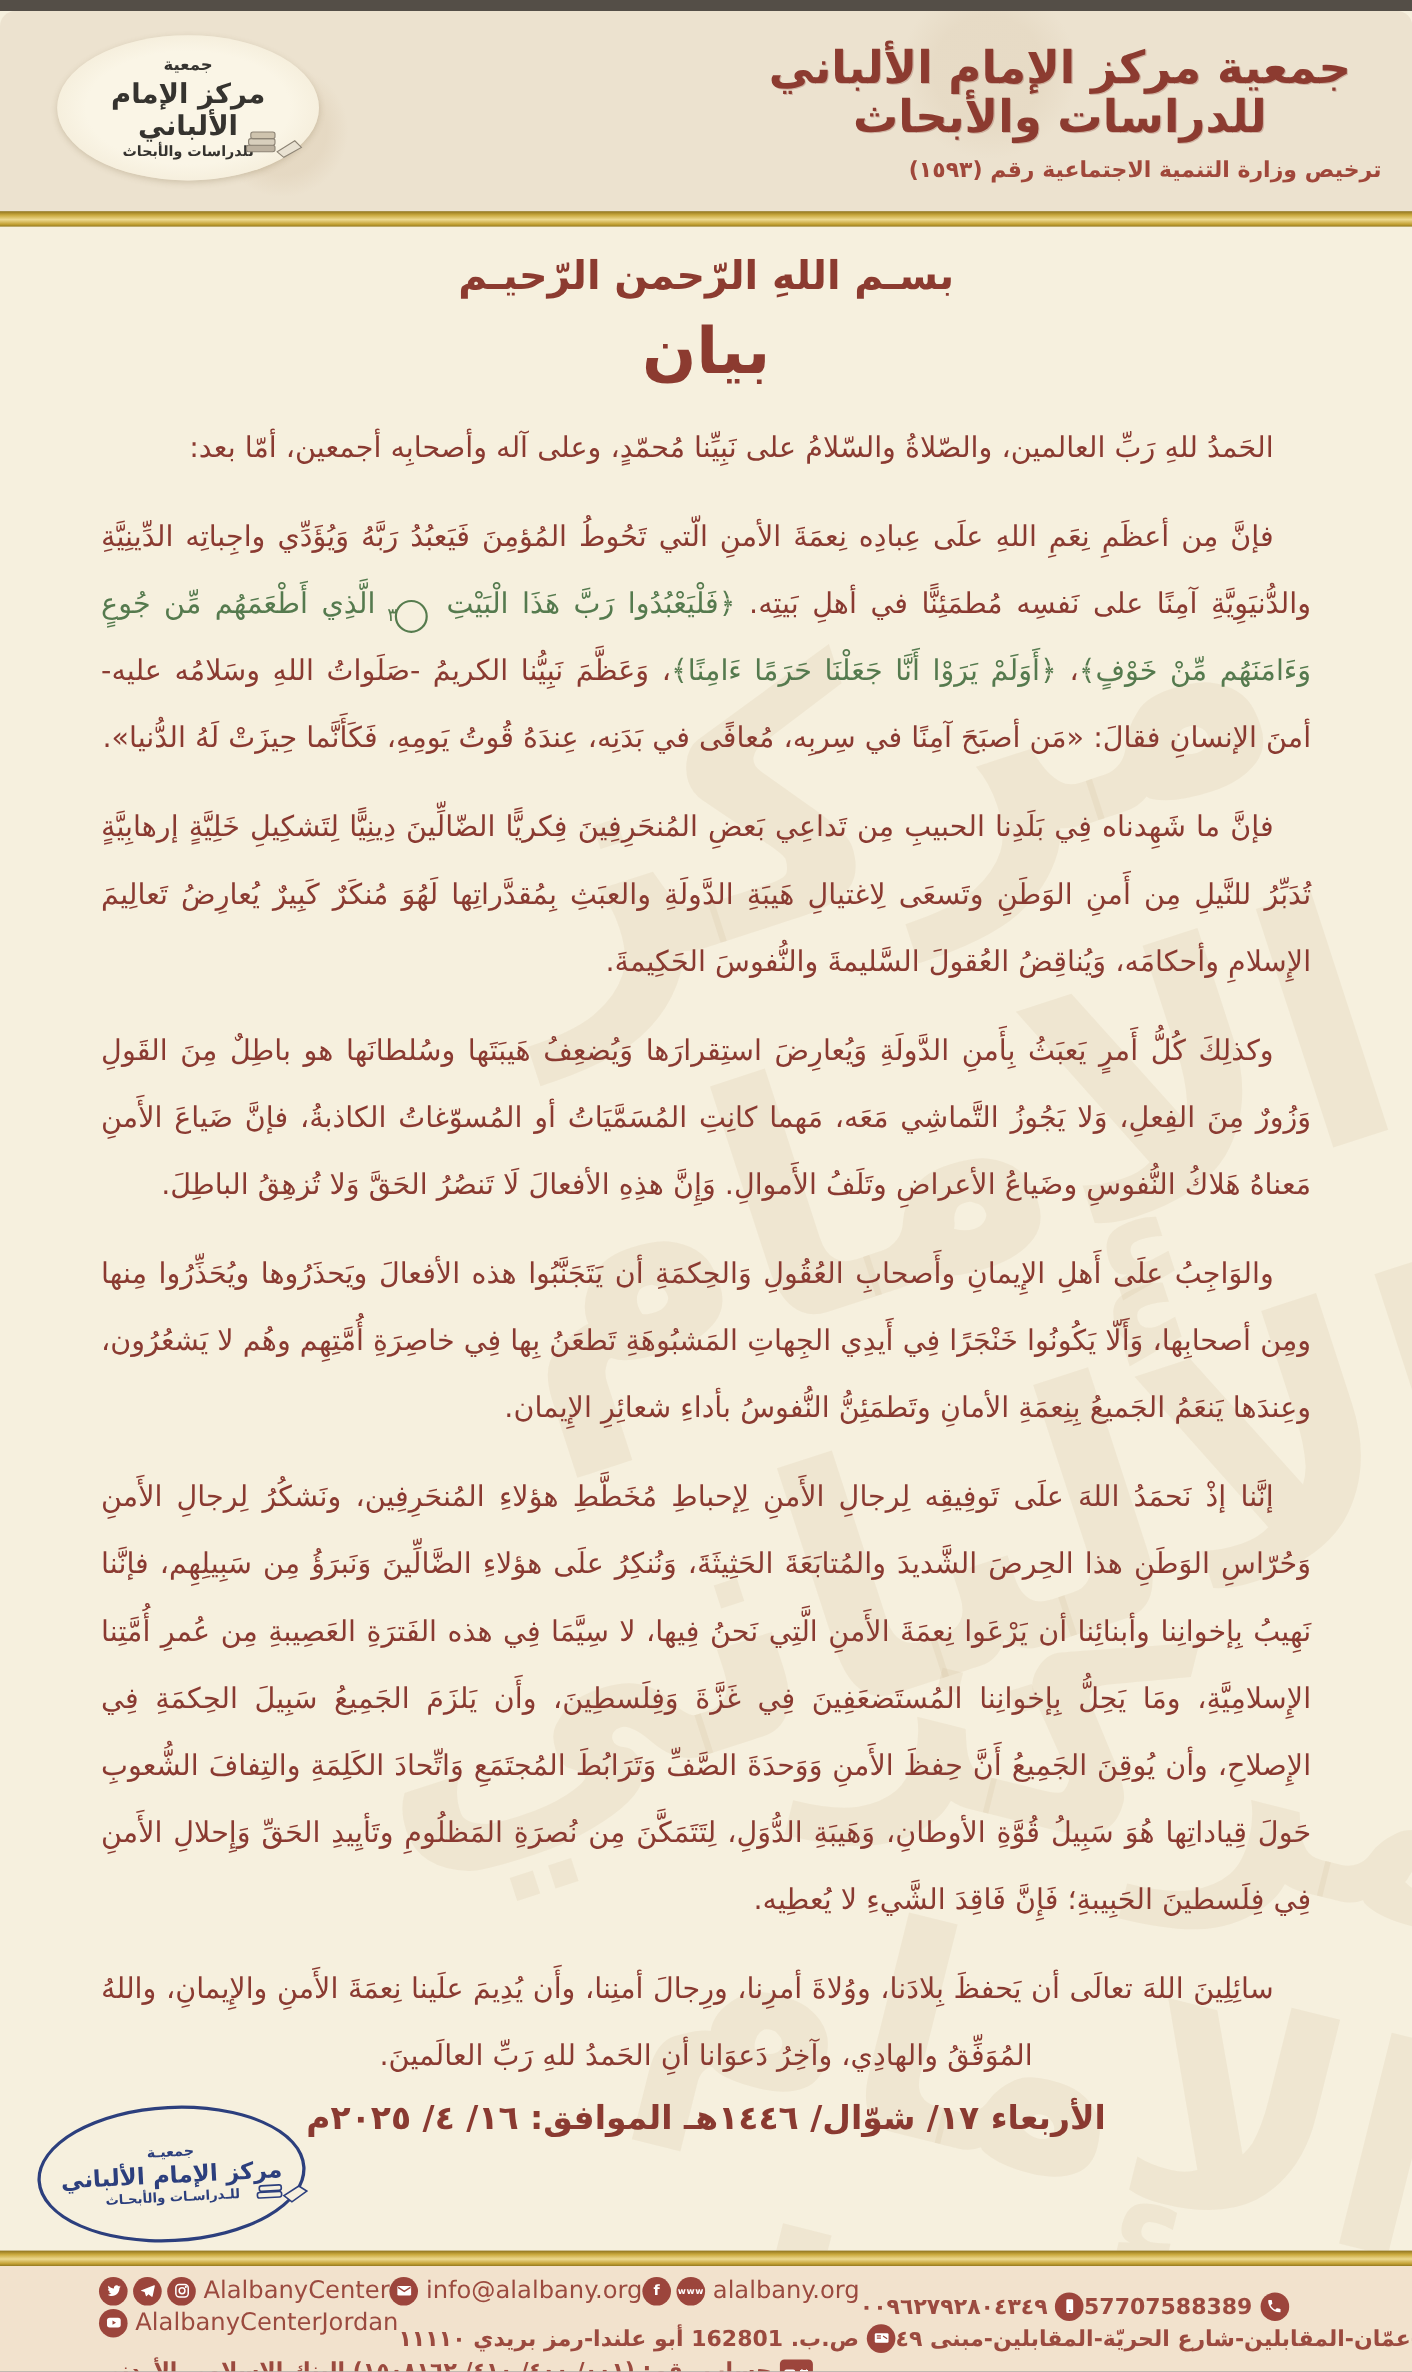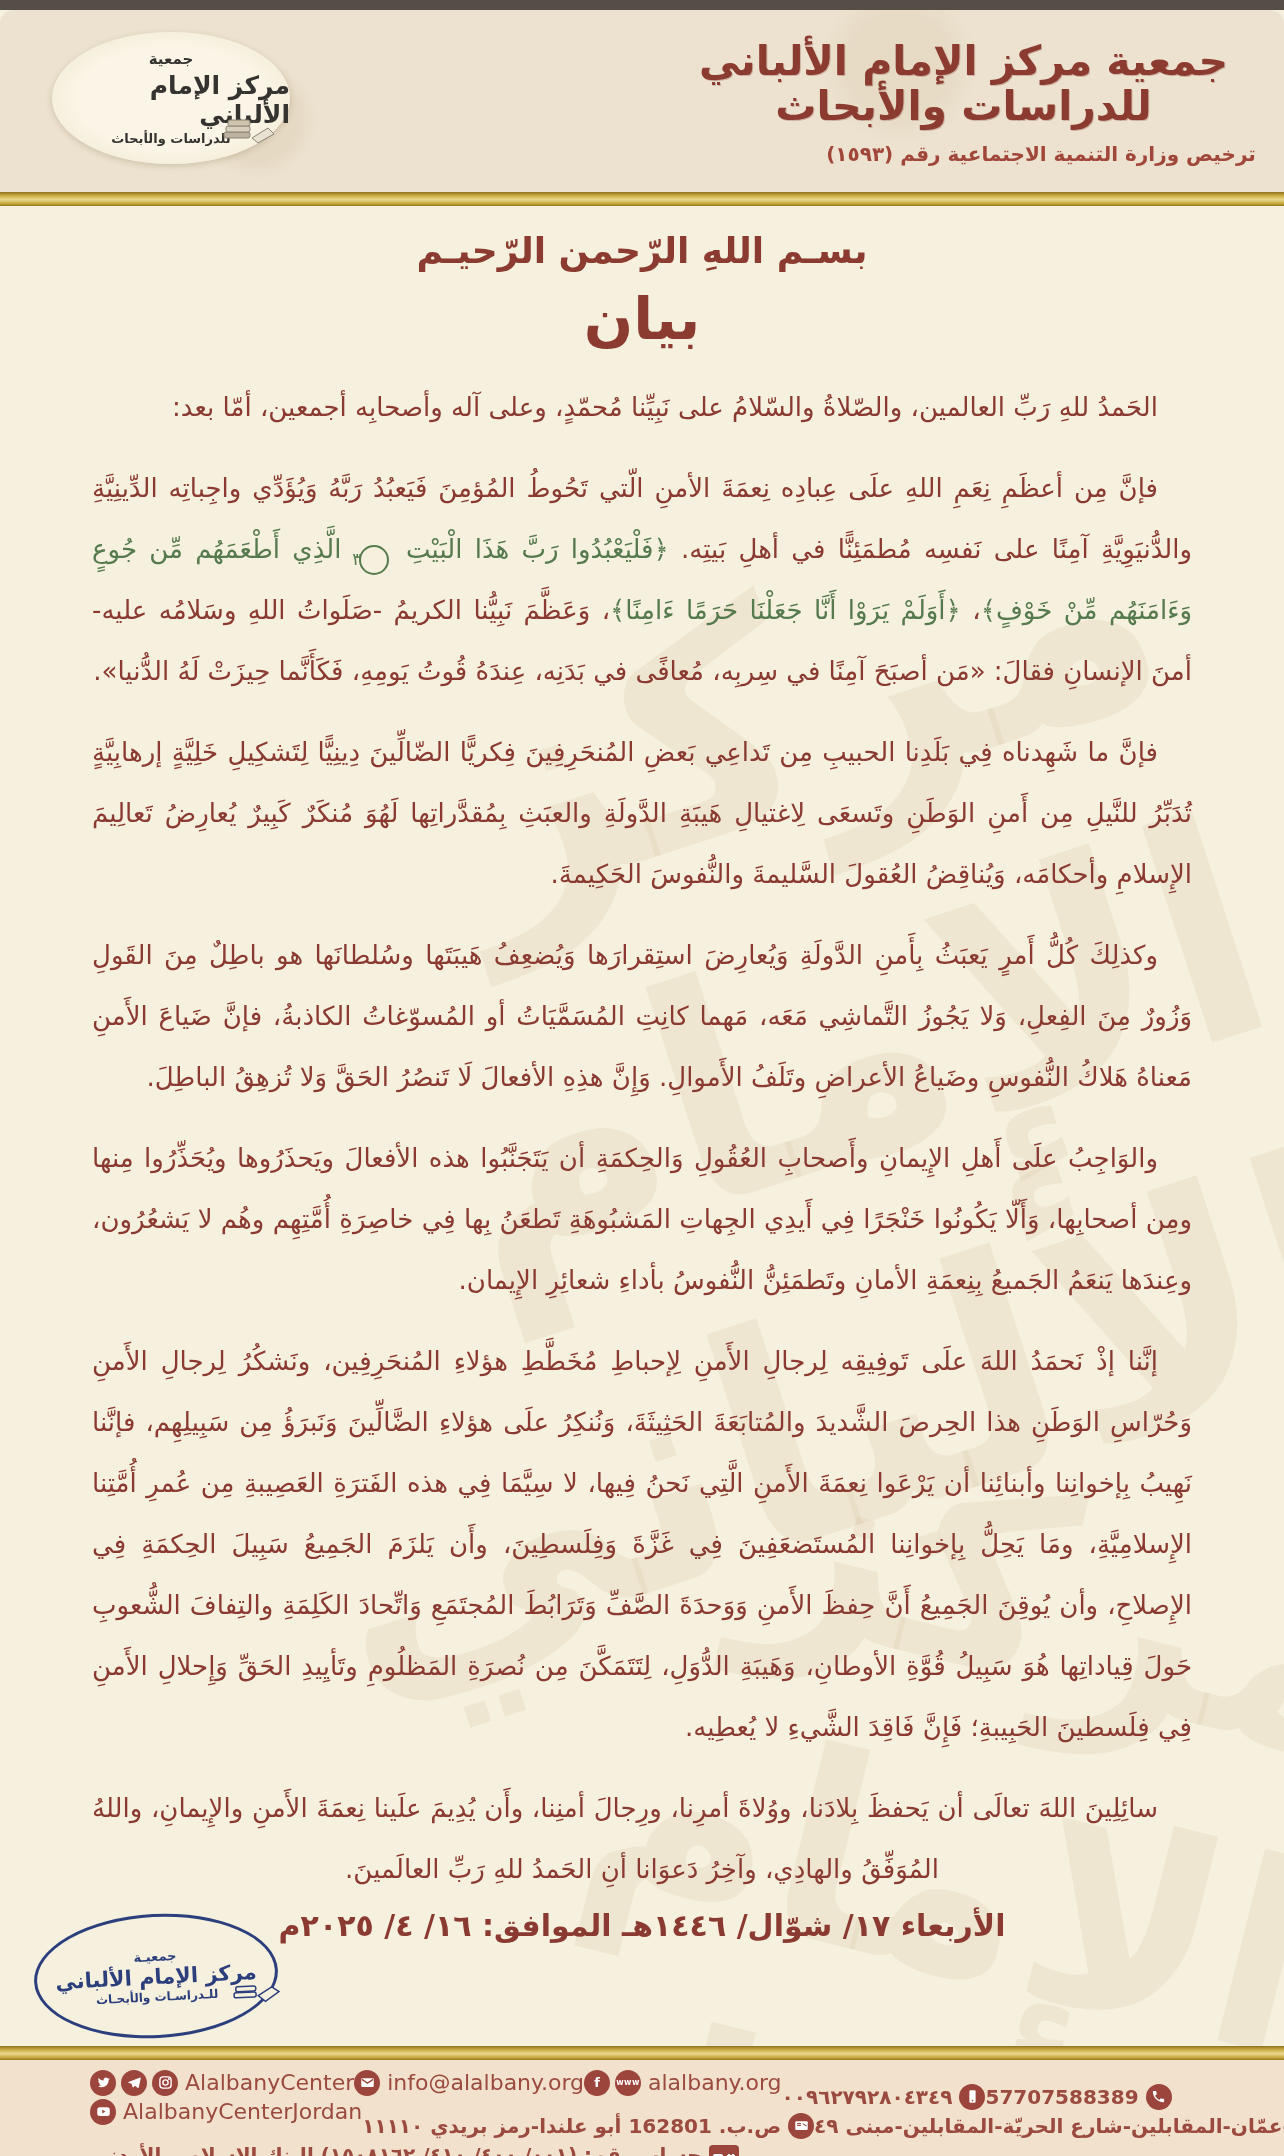--- a/index.html
+++ b/index.html
@@ -15,21 +15,21 @@
     position:absolute;top:10px;left:0;width:100%;height:182px;
     background:#ece2cf;border-radius:14px 14px 0 0;
     background-image:radial-gradient(circle at 20% 60%, rgba(210,190,160,.25) 0 40px, transparent 60px),
                      radial-gradient(circle at 70% 30%, rgba(210,190,160,.2) 0 50px, transparent 80px);
   }
   .logo-oval{
     position:absolute;left:52px;top:22px;width:238px;height:132px;border-radius:50%;
     background:radial-gradient(ellipse at center,#faf5e6 55%,#eee4cd 100%);
     box-shadow:0 2px 6px rgba(120,100,60,.25);
     display:flex;flex-direction:column;align-items:center;justify-content:center;
-    color:#35332f;text-align:right;
+    color:#35332f;text-align:center;
   }
   .logo-line1{font-size:15px;font-weight:700;letter-spacing:4px;}
   .logo-line2{font-size:25px;font-weight:700;margin:3px 0 2px;}
   .logo-line3{font-size:13px;font-weight:700;letter-spacing:1px;}
   .logo-books{position:absolute;right:14px;bottom:16px;}
   .brand{
     position:absolute;top:26px;right:8px;width:625px;height:96px;
     display:flex;align-items:center;justify-content:center;
     font-size:41px;font-weight:700;color:#8c3b30;text-align:center;line-height:1.1;
     text-shadow:1px 1px 0 rgba(120,40,30,.25);

